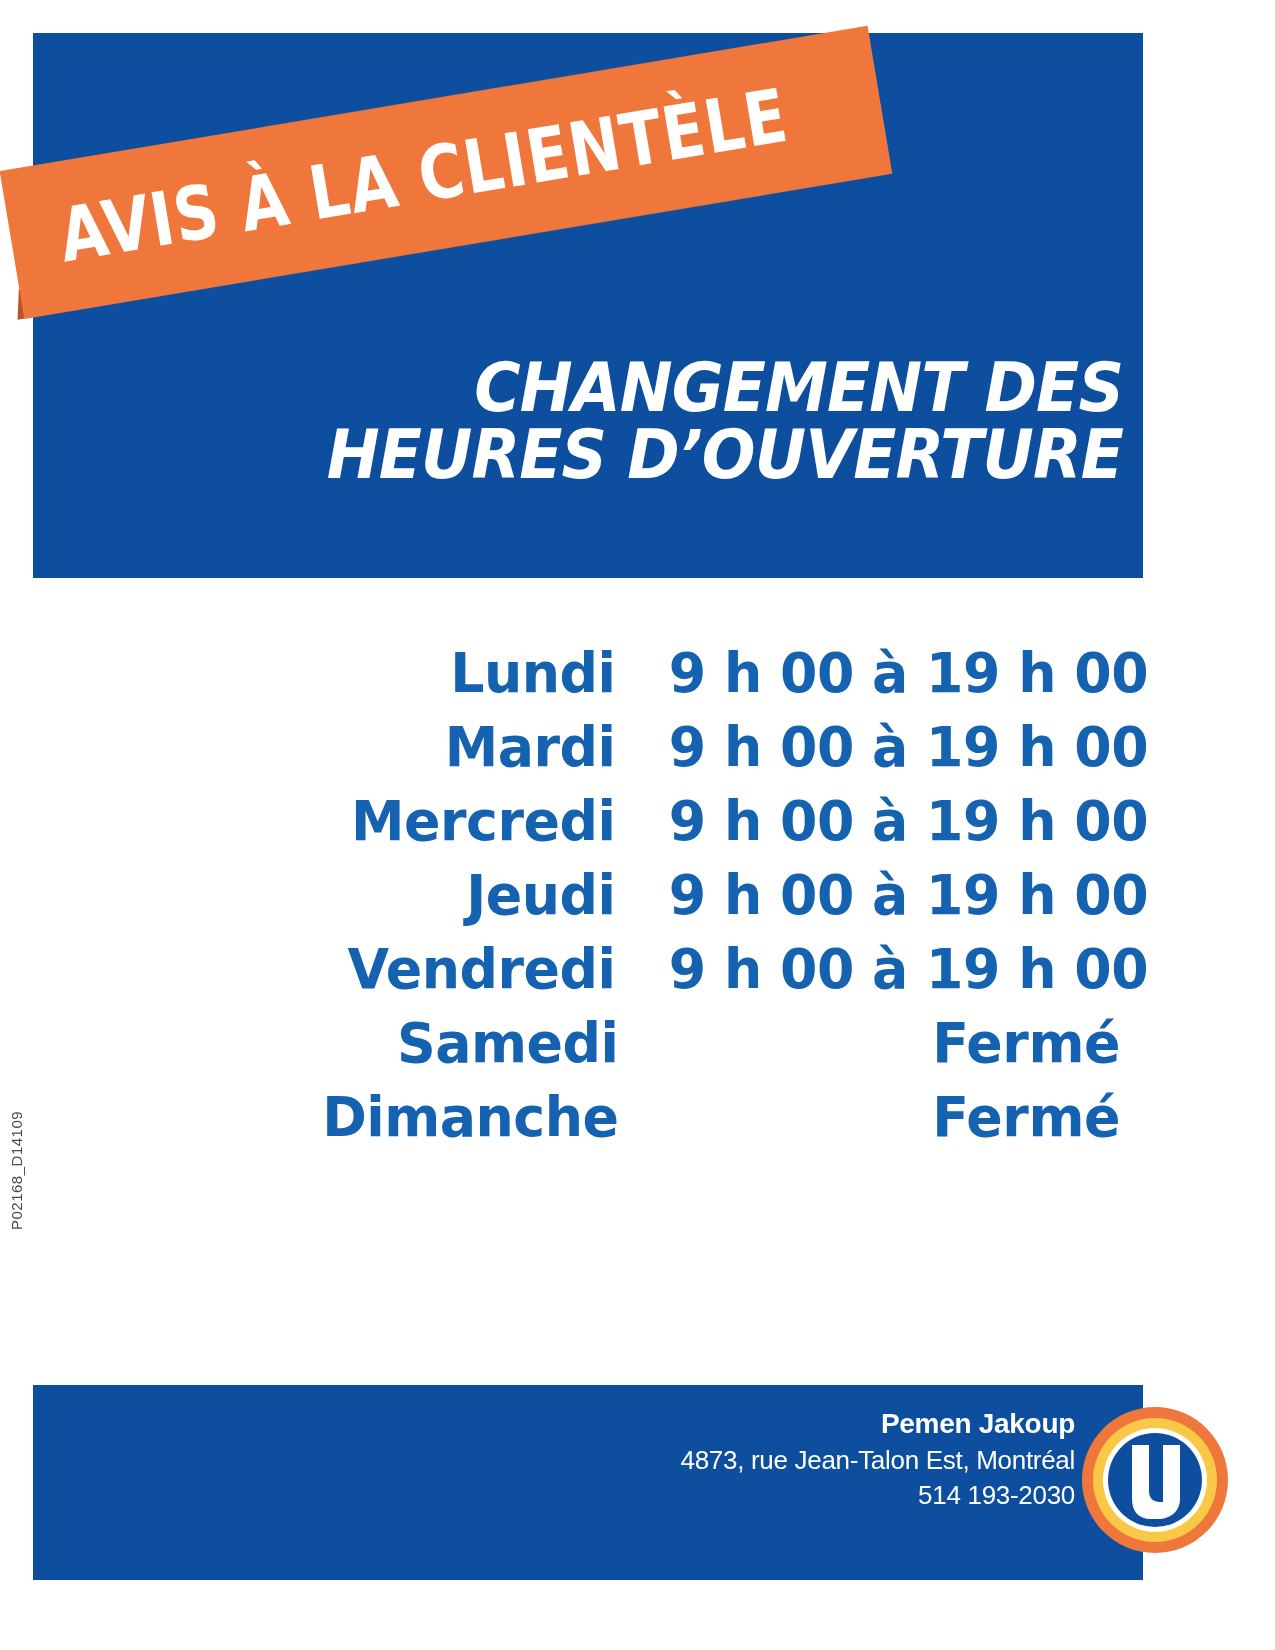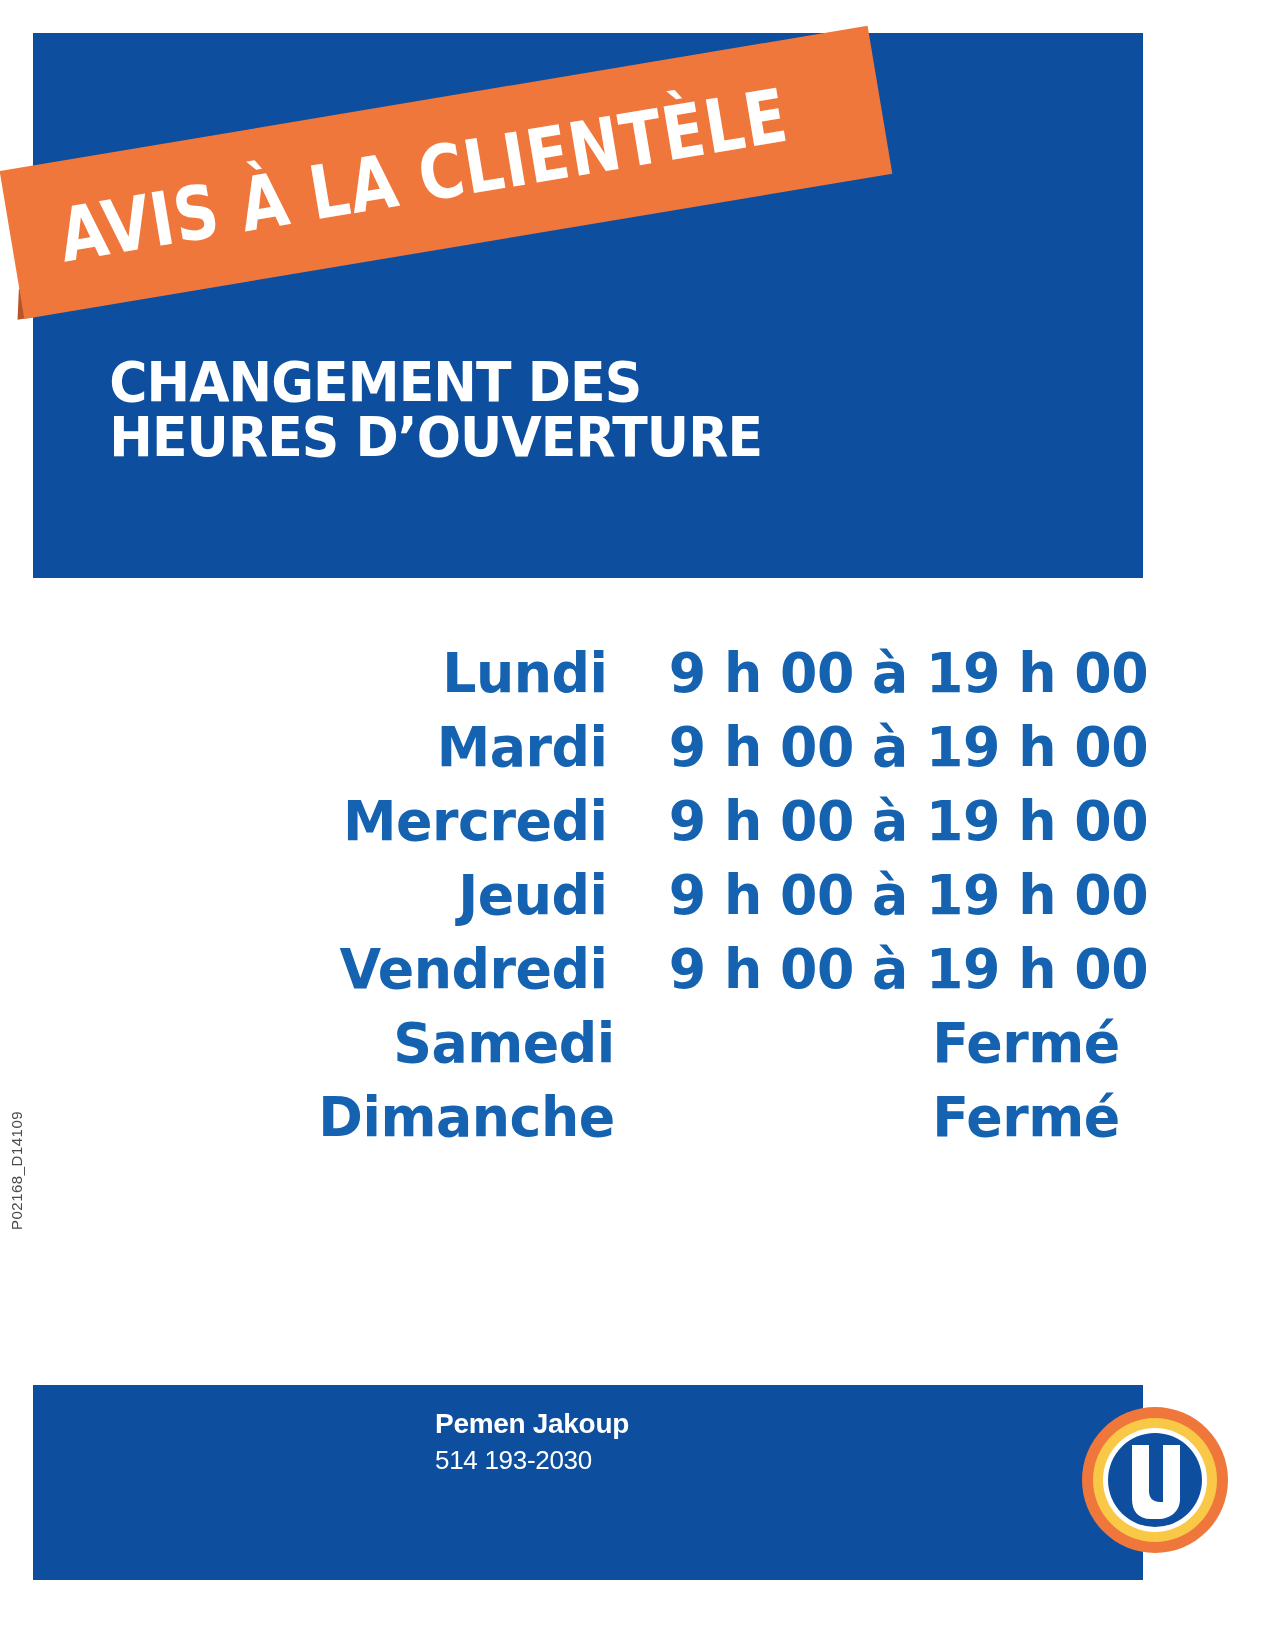--- a/index.html
+++ b/index.html
@@ -69,48 +69,48 @@
     transform: rotate(-9.5deg) scaleX(0.92);
     white-space: nowrap;
   }
 
   
   .main-title {
     position: absolute;
     left: 33px;
     top: 355px;
     width: 1090px;
-    text-align: left;
+    text-align: right;
     color: #ffffff;
     font-family: "DejaVu Sans", sans-serif;
     font-weight: bold;
-    font-size: 56px;
+    font-size: 68px;
     line-height: 0.98;
     letter-spacing: -1px;
+    font-style: italic;
   }
   .main-title .line {
     display: block;
     transform: scaleX(0.93);
     transform-origin: right center;
     white-space: nowrap;
   }
 
   
   .hours {
     position: absolute;
     left: 180px;
     top: 640px;
     width: 940px;
   }
   .hours-row {
     display: flex;
     align-items: baseline;
     justify-content: flex-end;
     margin-bottom: 9px;
-    gap: 8px;
   }
   .day {
     color: #1462b0;
     font-family: "DejaVu Sans", sans-serif;
     font-weight: bold;
     font-size: 56px;
     text-align: right;
     width: 440px;
     padding-right: 36px;
     letter-spacing: -0.5px;
@@ -152,20 +152,21 @@
     top: 1385px;
     width: 1110px;
     height: 195px;
     background: #0d4f9e;
   }
   .footer-text {
     position: absolute;
     right: 200px;
     top: 1405px;
     width: 640px;
+    text-align: right;
     color: #ffffff;
     font-family: "Liberation Sans", sans-serif;
   }
   .footer-name {
     font-weight: bold;
     font-size: 28px;
     line-height: 1.35;
     letter-spacing: -0.3px;
   }
   .footer-address {
@@ -234,20 +235,21 @@
     <div class="time">Fermé</div>
   </div>
 </div>
 
 <div class="side-code">P02168_D14109</div>
 
 <div class="footer-band"></div>
 
 <div class="footer-text">
   <div class="footer-name">Pemen Jakoup</div>
+  <div class="footer-address">4873, rue Jean-Talon Est, Montréal</div>
   <div class="footer-phone">514 193-2030</div>
 </div>
 
 <div class="logo">
   <svg viewBox="0 0 150 150" width="150" height="150" aria-hidden="true">
     <circle cx="75" cy="75" r="73" fill="#f0773c"></circle>
     <circle cx="75" cy="75" r="62" fill="#f9c846"></circle>
     <circle cx="75" cy="75" r="52" fill="#ffffff"></circle>
     <circle cx="75" cy="75" r="47" fill="#0d4f9e"></circle>
     <path d="M52 40 h17 v46 c0 7 4 11 11 11 h3 V40 h17 v54 c0 12 -9 20 -22 20 H71 c-13 0 -19 -8 -19 -20 Z" fill="#ffffff"></path>

